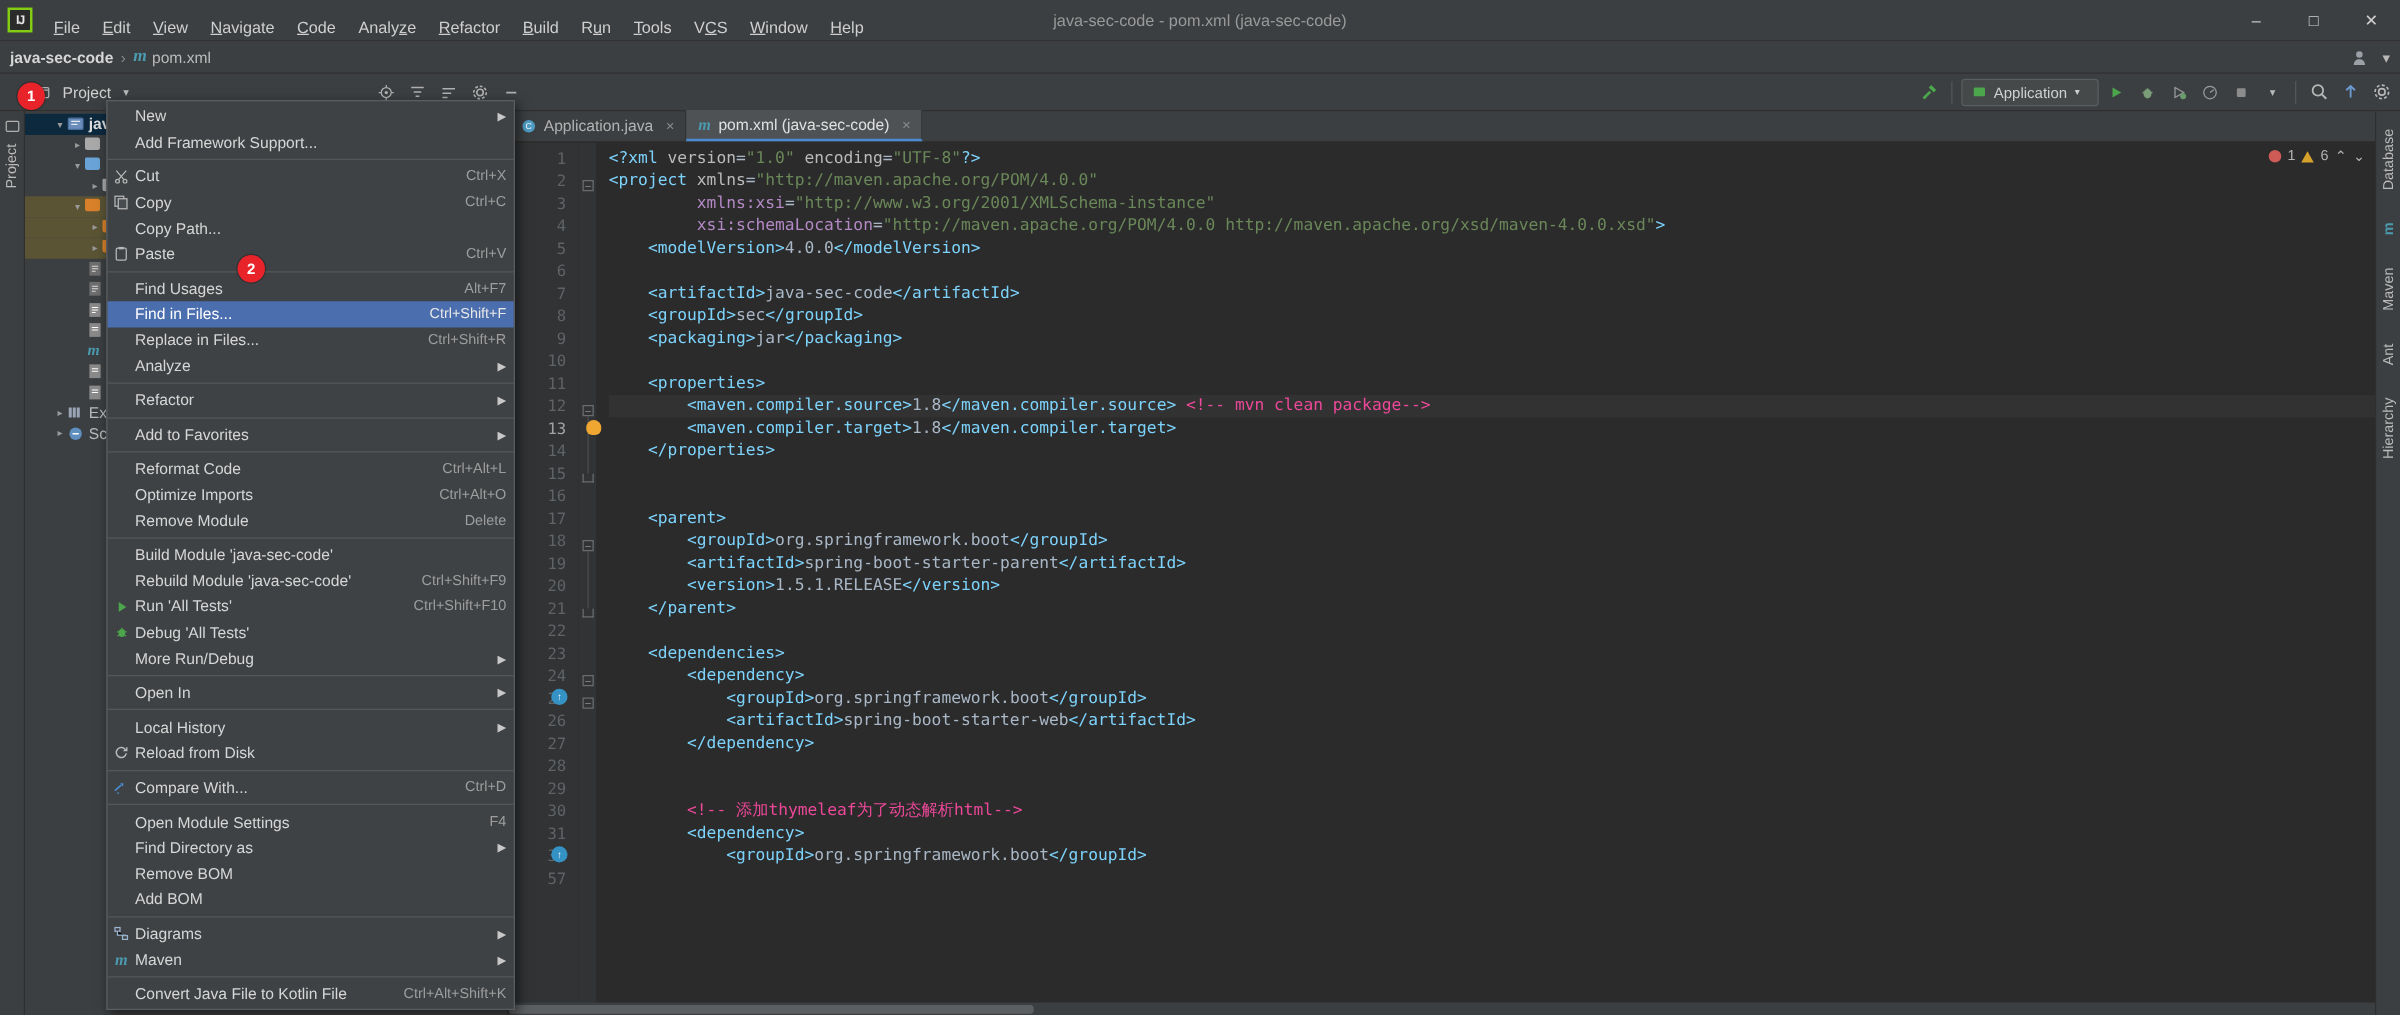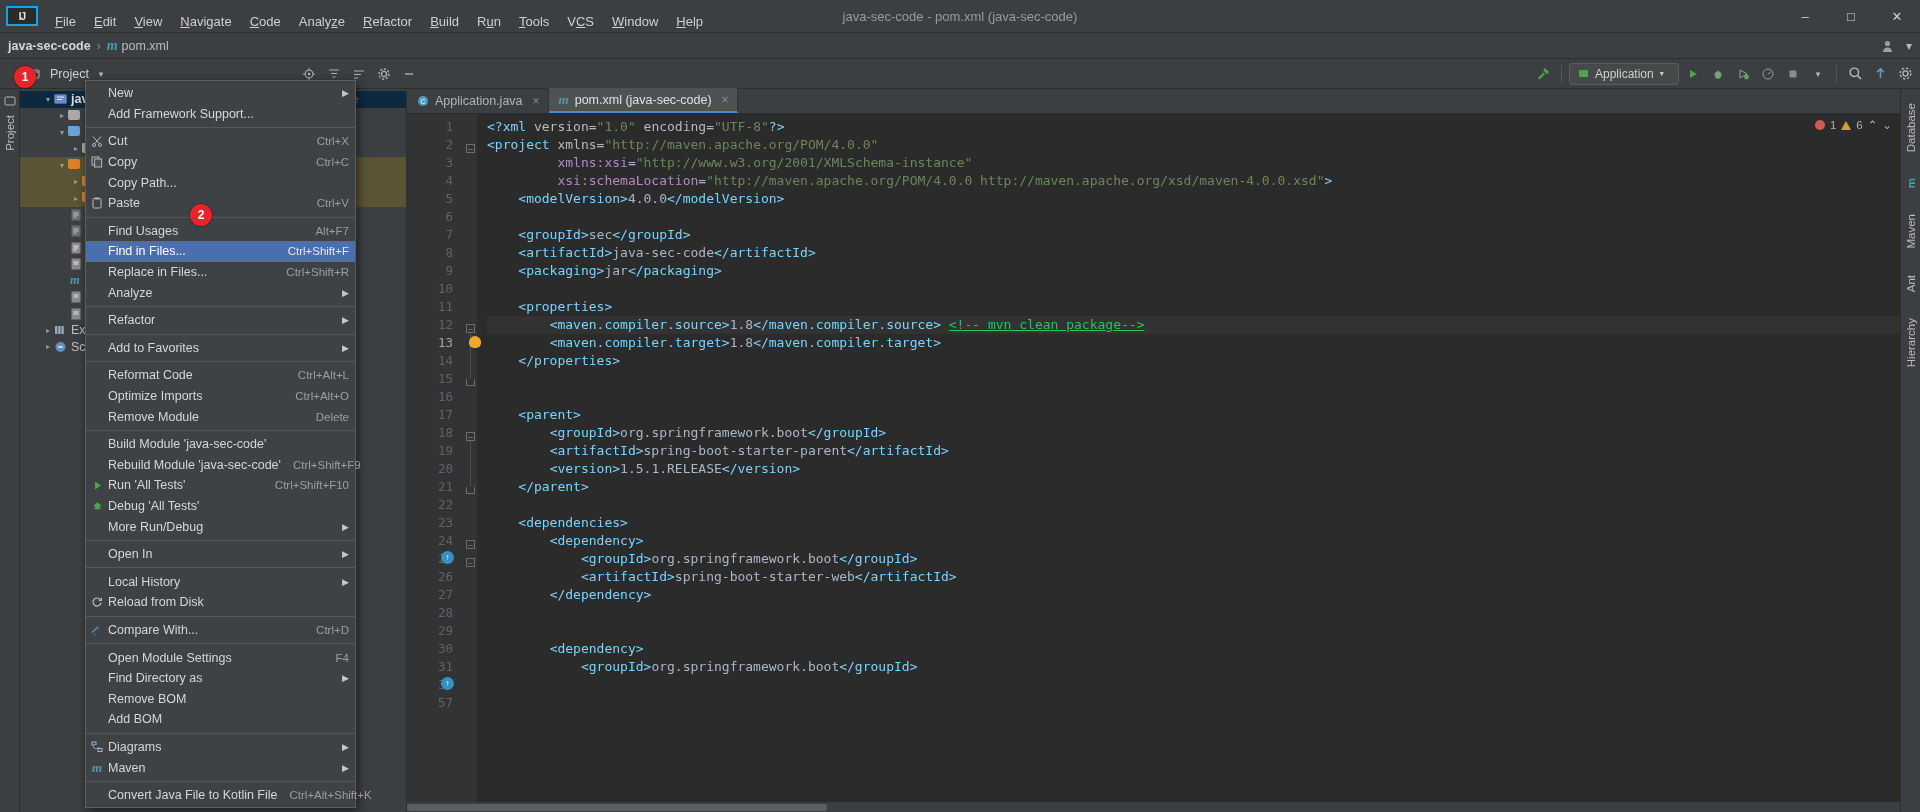--- a/index.html
+++ b/index.html
@@ -13,22 +13,22 @@
   }
   #app { position: relative; width: 1920px; height: 812px; }
 
   
   .titlebar {
     position: absolute; left: 0; top: 0; width: 1920px; height: 33px;
     background: #3c3f41; display: flex; align-items: center;
     border-bottom: 1px solid #323232;
   }
   .ij-logo {
-    width: 32px; height: 20px; margin: 0 8px 0 6px;
-    border: 2px solid #0ea5e9; background: #2b2b2b;
+    width: 20px; height: 20px; margin: 0 8px 0 6px;
+    border: 2px solid #84cc16; background: #2b2b2b;
     color: #e8e8e8; font-size: 10px; font-weight: bold;
     display: flex; align-items: center; justify-content: center;
     letter-spacing: -1px;
   }
   .menubar { display: flex; align-items: center; gap: 0px; margin-top: 10px; }
   .menubar .mi {
     padding: 4px 9px; color: #cfcfcf; font-size: 13px; cursor: default;
     white-space: nowrap;
   }
   .mi u { text-decoration: underline; }
@@ -123,21 +123,21 @@
     border-radius: 1px 2px 2px 2px; position: relative;
   }
   .fold.orange { background: #d8812a; }
   .fold.blue { background: #6aa3d8; }
   .tlabel { color: #bbb; }
   .tlabel.bold { font-weight: bold; color: #ddd; }
   .tpath { color: #7c7c7c; margin-left: 7px; font-size: 11.5px; }
 
   
   .ctxmenu {
-    position: absolute; left: 85px; top: 80px; width: 271px;
+    position: absolute; left: 85px; top: 80px; width: 327px;
     background: #3f4244; border: 1px solid #5b5e60;
     box-shadow: 2px 3px 9px rgba(0,0,0,.55); z-index: 50;
     padding: 2px 0;
   }
   .cmi {
     position: relative; height: 20.6px; display: flex; align-items: center;
     padding: 0 6px 0 0; color: #d6d6d6; font-size: 12.5px; white-space: nowrap;
   }
   .cmi.hl { background: #4b6eaf; color: #ffffff; }
   .cmi .gutter {
@@ -184,21 +184,21 @@
     font-family: "DejaVu Sans Mono", monospace; font-size: 13px;
     position: relative; overflow: hidden;
   }
   .cline { height: 18px; line-height: 18px; white-space: pre; }
   .cline.cur { background: #323232; }
   .tag { color: #7dd3fc; }
   .attr { color: #bababa; }
   .ns { color: #b389c5; }
   .str { color: #6a8759; }
   .txt { color: #a9b7c6; }
-  .cmt { color: #22c55e; text-decoration: underline; }
+  .cmt { color: #ec4899; }
   .eq { color: #a9b7c6; }
 
   .fold-mark {
     position: absolute; left: 3px; width: 9px; height: 9px;
     border: 1px solid #6a6d6e; color: #9a9a9a; font-size: 8px;
     line-height: 7px; text-align: center; background: #313335;
   }
   .fold-end {
     position: absolute; left: 3px; width: 9px; height: 7px;
     border: 1px solid #6a6d6e; border-top: none; background: #313335;
@@ -850,22 +850,22 @@
         <div class="fold-mark" style="top:444px">–</div>
       </div>
 
       <div class="code-col" id="codecol">
           <div class="cline"><span class="tag">&lt;?xml</span> <span class="attr">version</span><span class="eq">=</span><span class="str">"1.0"</span> <span class="attr">encoding</span><span class="eq">=</span><span class="str">"UTF-8"</span><span class="tag">?&gt;</span></div>
           <div class="cline"><span class="tag">&lt;project</span> <span class="attr">xmlns</span><span class="eq">=</span><span class="str">"http://maven.apache.org/POM/4.0.0"</span></div>
           <div class="cline">         <span class="ns">xmlns:xsi</span><span class="eq">=</span><span class="str">"http://www.w3.org/2001/XMLSchema-instance"</span></div>
           <div class="cline">         <span class="ns">xsi:schemaLocation</span><span class="eq">=</span><span class="str">"http://maven.apache.org/POM/4.0.0 http://maven.apache.org/xsd/maven-4.0.0.xsd"</span><span class="tag">&gt;</span></div>
           <div class="cline">    <span class="tag">&lt;modelVersion&gt;</span><span class="txt">4.0.0</span><span class="tag">&lt;/modelVersion&gt;</span></div>
           <div class="cline">&nbsp;</div>
+          <div class="cline">    <span class="tag">&lt;artifactId&gt;</span><span class="txt">java-sec-code</span><span class="tag">&lt;/artifactId&gt;</span></div>
           <div class="cline">    <span class="tag">&lt;groupId&gt;</span><span class="txt">sec</span><span class="tag">&lt;/groupId&gt;</span></div>
-          <div class="cline">    <span class="tag">&lt;artifactId&gt;</span><span class="txt">java-sec-code</span><span class="tag">&lt;/artifactId&gt;</span></div>
           <div class="cline">    <span class="tag">&lt;packaging&gt;</span><span class="txt">jar</span><span class="tag">&lt;/packaging&gt;</span></div>
           <div class="cline">&nbsp;</div>
           <div class="cline">    <span class="tag">&lt;properties&gt;</span></div>
           <div class="cline cur">        <span class="tag">&lt;maven.compiler.source&gt;</span><span class="txt">1.8</span><span class="tag">&lt;/maven.compiler.source&gt;</span> <span class="cmt">&lt;!-- mvn clean package--&gt;</span></div>
           <div class="cline">        <span class="tag">&lt;maven.compiler.target&gt;</span><span class="txt">1.8</span><span class="tag">&lt;/maven.compiler.target&gt;</span></div>
           <div class="cline">    <span class="tag">&lt;/properties&gt;</span></div>
           <div class="cline">&nbsp;</div>
           <div class="cline">&nbsp;</div>
           <div class="cline">    <span class="tag">&lt;parent&gt;</span></div>
           <div class="cline">        <span class="tag">&lt;groupId&gt;</span><span class="txt">org.springframework.boot</span><span class="tag">&lt;/groupId&gt;</span></div>
@@ -873,20 +873,21 @@
           <div class="cline">        <span class="tag">&lt;version&gt;</span><span class="txt">1.5.1.RELEASE</span><span class="tag">&lt;/version&gt;</span></div>
           <div class="cline">    <span class="tag">&lt;/parent&gt;</span></div>
           <div class="cline">&nbsp;</div>
           <div class="cline">    <span class="tag">&lt;dependencies&gt;</span></div>
           <div class="cline">        <span class="tag">&lt;dependency&gt;</span></div>
           <div class="cline">            <span class="tag">&lt;groupId&gt;</span><span class="txt">org.springframework.boot</span><span class="tag">&lt;/groupId&gt;</span></div>
           <div class="cline">            <span class="tag">&lt;artifactId&gt;</span><span class="txt">spring-boot-starter-web</span><span class="tag">&lt;/artifactId&gt;</span></div>
           <div class="cline">        <span class="tag">&lt;/dependency&gt;</span></div>
           <div class="cline">&nbsp;</div>
           <div class="cline">&nbsp;</div>
+          <div class="cline">        <span class="cmt">&lt;!-- 添加thymeleaf为了动态解析html--&gt;</span></div>
           <div class="cline">        <span class="tag">&lt;dependency&gt;</span></div>
           <div class="cline">            <span class="tag">&lt;groupId&gt;</span><span class="txt">org.springframework.boot</span><span class="tag">&lt;/groupId&gt;</span></div>
         </div>
 
       <div class="bulb" style="top:222px"></div>
       <div class="maven-badge" style="top:437px">↑</div>
       <div class="maven-badge" style="top:563px">↑</div>
 
       <div class="inspect">
         <span class="err-dot"></span>

